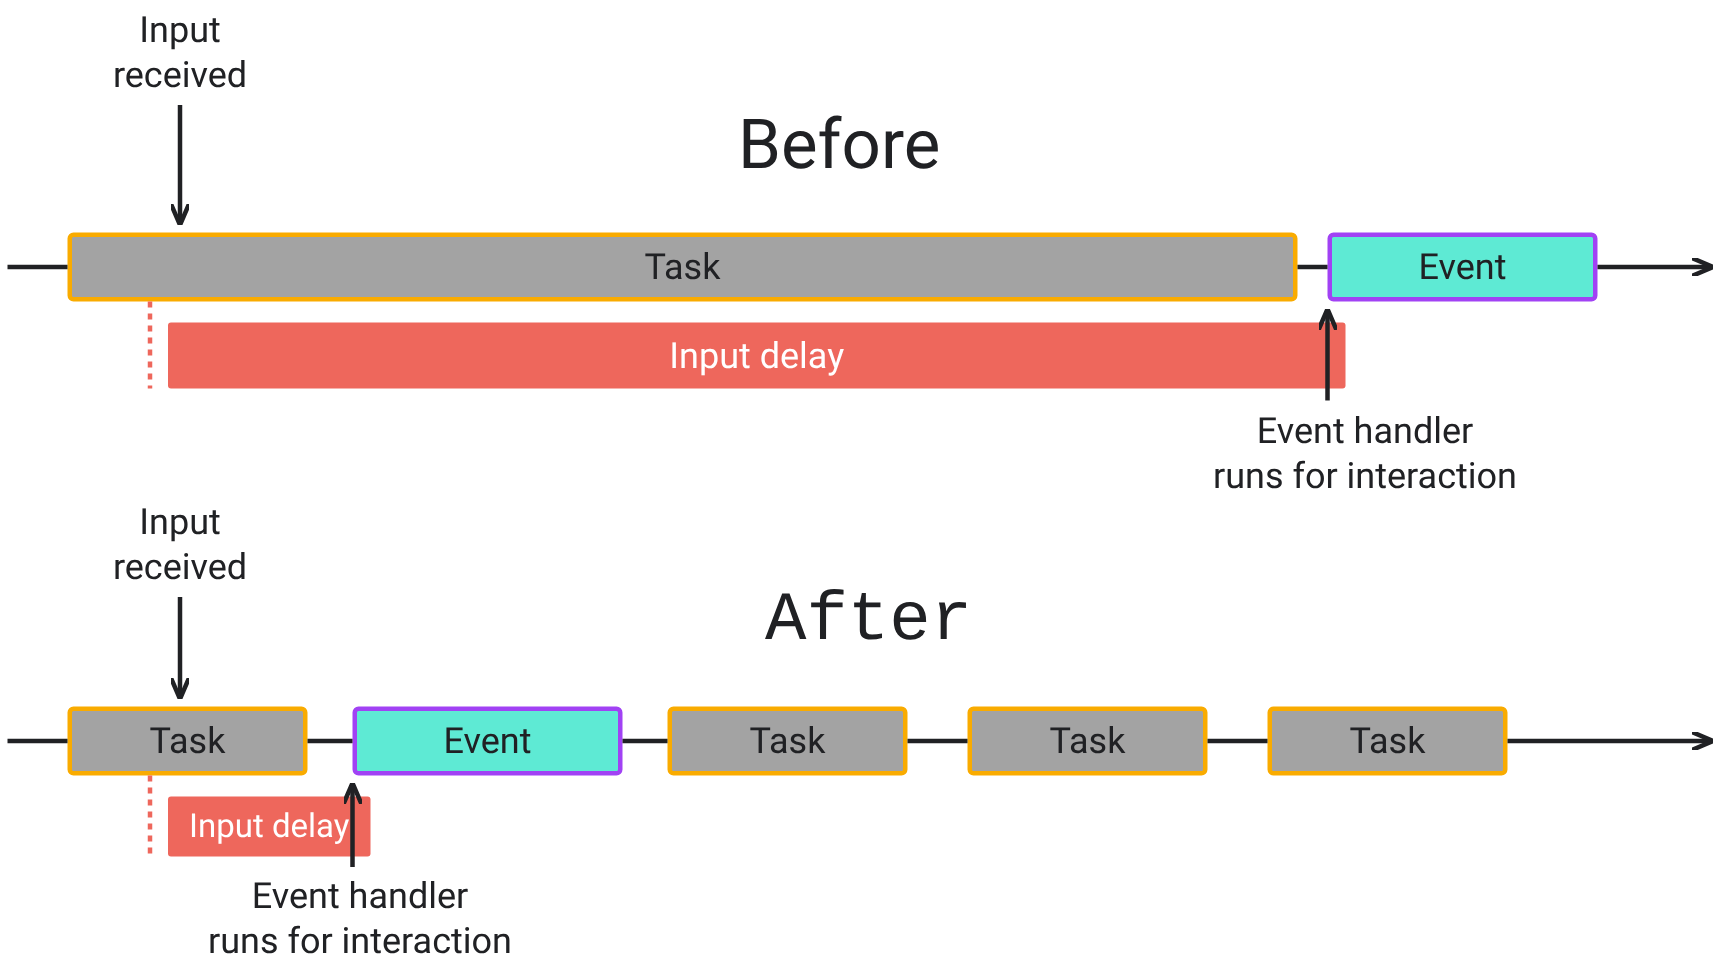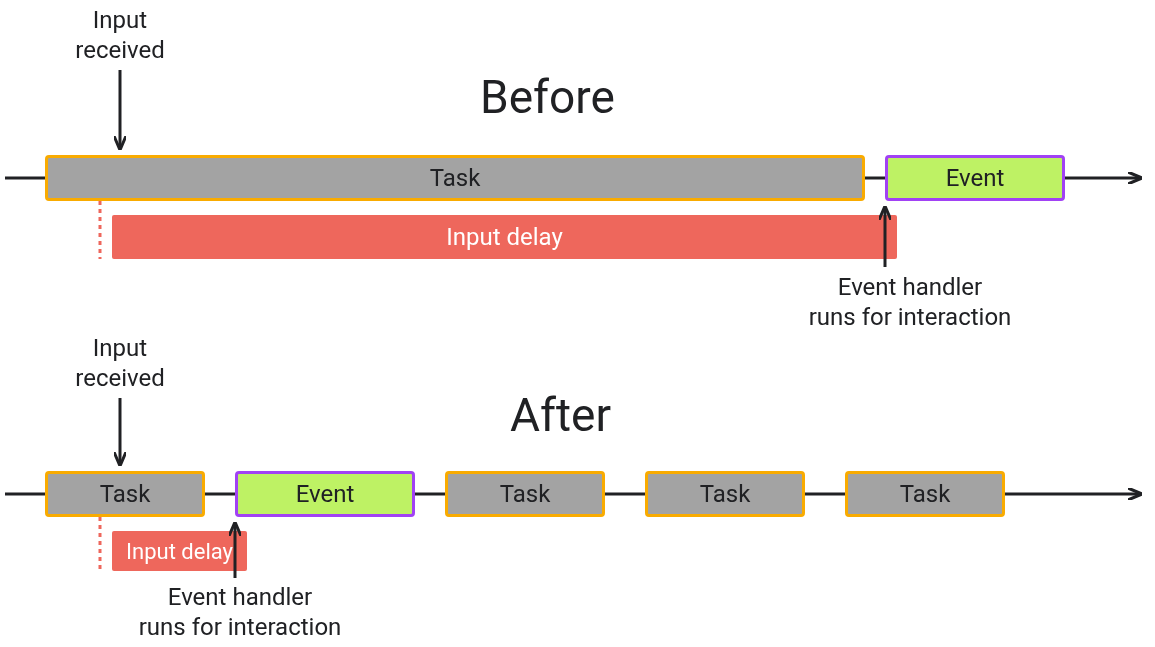--- a/index.html
+++ b/index.html
@@ -35,54 +35,54 @@
   .box {
     position: absolute;
     display: flex;
     align-items: center;
     justify-content: center;
     font-size: 24px;
     border: 3px solid;
     border-radius: 4px;
   }
   .task  { background: #a3a3a3; border-color: #f9ab00; color: #202124; }
-  .event { background: #bef264; border-color: #a142f4; color: #202124; }
+  .event { background: #5eead4; border-color: #a142f4; color: #202124; }
   .delay { background: #ee675c; border: none; color: #fff; margin-left: 12px; }
   svg.overlay {
     position: absolute;
     left: 0; top: 0;
     width: 1155px;
     height: 647px;
     pointer-events: none;
   }
 </style>
 </head>
 <body>
 <div class="stage">
 
-<div class="title" style="left:480px; top:70px;text-align:center;">Before</div>
+<div class="title" style="left:492px; top:70px;text-align:center;">Before</div>
 
 <div class="label" style="left:60px; top:5px; width:120px;">Input
 received</div>
 
 <div class="box task" style="left:45px; top:155px; width:820px; height:46px;">
   <span>Task</span>
 </div>
 <div class="box event" style="left:885px; top:155px; width:180px; height:46px;">
   <span>Event</span>
 </div>
 
 <div class="box delay" style="left:100px; top:215px; width:785px; height:44px; border-radius:2px;">
   <span>Input delay</span>
 </div>
 
 <div class="label" style="left:780px; top:272px; width:260px;">Event handler
 runs for interaction</div>
 
-<div class="title" style="left:510px; top:388px;">After</div>
+<div class="title" style="left:510px; top:388px;font-family:Liberation Mono, monospace;">After</div>
 
 <div class="label" style="left:60px; top:333px; width:120px;">Input
 received</div>
 
 <div class="box task" style="left:45px; top:471px; width:160px; height:46px;">
   <span>Task</span>
 </div>
 <div class="box event" style="left:235px; top:471px; width:180px; height:46px;">
   <span>Event</span>
 </div>

